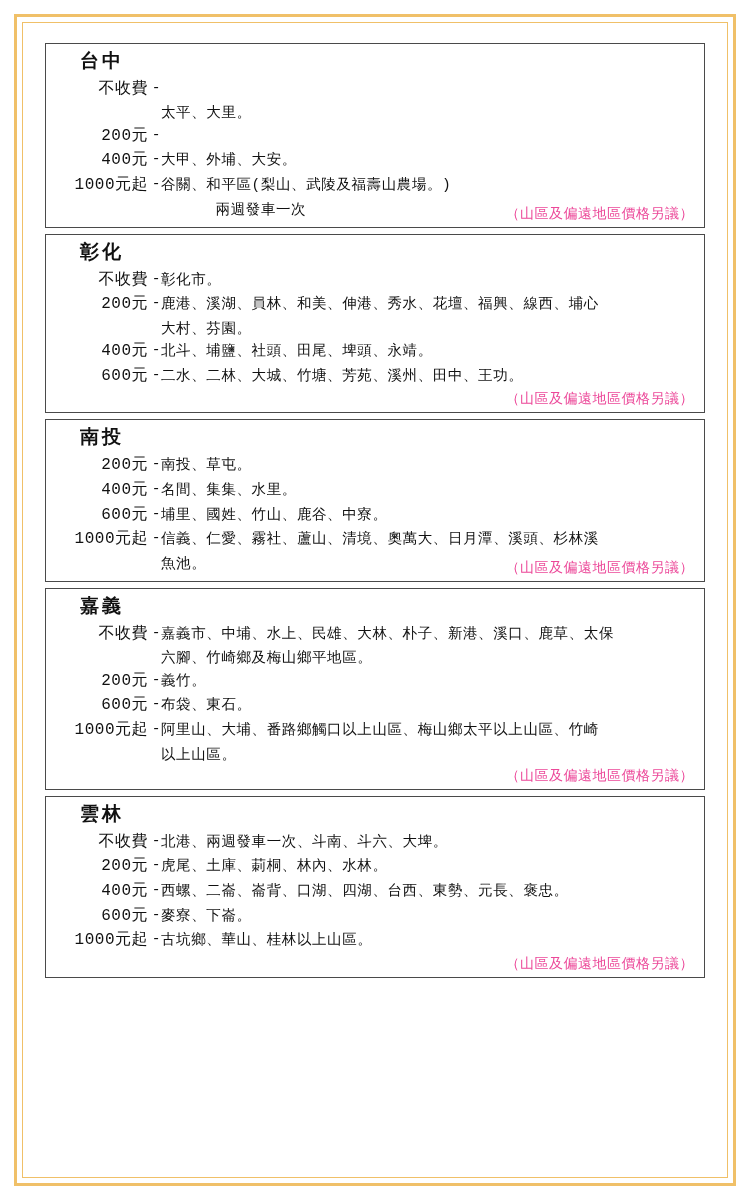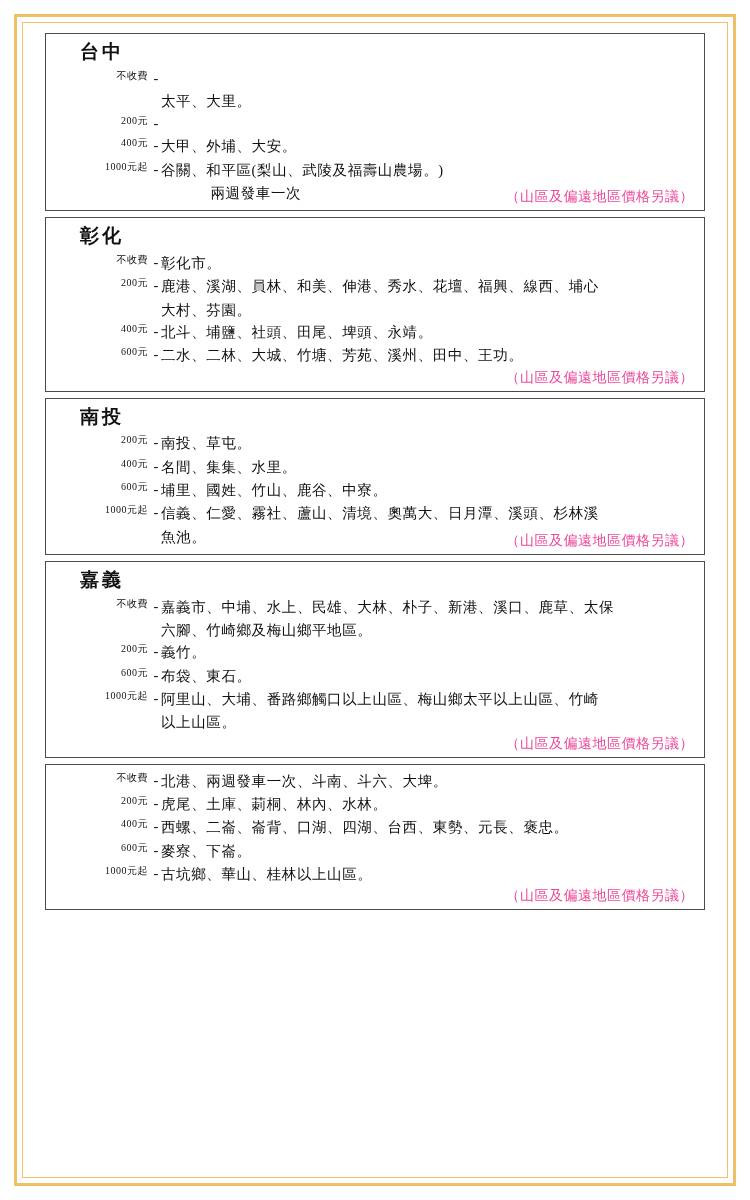--- a/index.html
+++ b/index.html
@@ -35,23 +35,24 @@
     left: 22px;
     top: 22px;
     right: 22px;
     bottom: 22px;
     border: 1px solid #f0c068;
     box-sizing: border-box;
   }
   .content {
     position: absolute;
     left: 45px;
-    top: 33px;
+    top: 43px;
     width: 660px;
     box-sizing: border-box;
+    font-family: Liberation Mono, monospace;
   }
   .region-box {
     border: 1px solid #4a4a4a;
     box-sizing: border-box;
     margin-bottom: 6px;
     padding: 6px 8px 4px 8px;
     position: relative;
     background: #ffffff;
   }
   .region-title {
@@ -64,21 +65,21 @@
   }
   .row {
     display: flex;
     align-items: flex-start;
     margin-bottom: 3px;
     line-height: 1.35;
   }
   .price {
     flex: 0 0 94px;
     text-align: right;
-    font-size: 10px;
+    font-size: 16px;
     color: #111111;
     padding-right: 3px;
     white-space: nowrap;
     letter-spacing: 0.5px;
   }
   .dash {
     flex: 0 0 10px;
     text-align: center;
     font-size: 14.5px;
     color: #111111;
@@ -233,20 +234,21 @@
           <div class="areas">阿里山、大埔、番路鄉觸口以上山區、梅山鄉太平以上山區、竹崎</div>
         </div>
         <div class="row sub-row">
           <div class="price"></div>
           <div class="dash">-</div>
           <div class="areas">以上山區。</div>
         </div>
         <div class="footnote">（山區及偏遠地區價格另議）</div>
       </div>
       <div class="region-box">
+        <div class="region-title">雲林</div>
         <div class="row">
           <div class="price">不收費</div>
           <div class="dash">-</div>
           <div class="areas">北港、兩週發車一次、斗南、斗六、大埤。</div>
         </div>
         <div class="row">
           <div class="price">200元</div>
           <div class="dash">-</div>
           <div class="areas">虎尾、土庫、莿桐、林內、水林。</div>
         </div>

